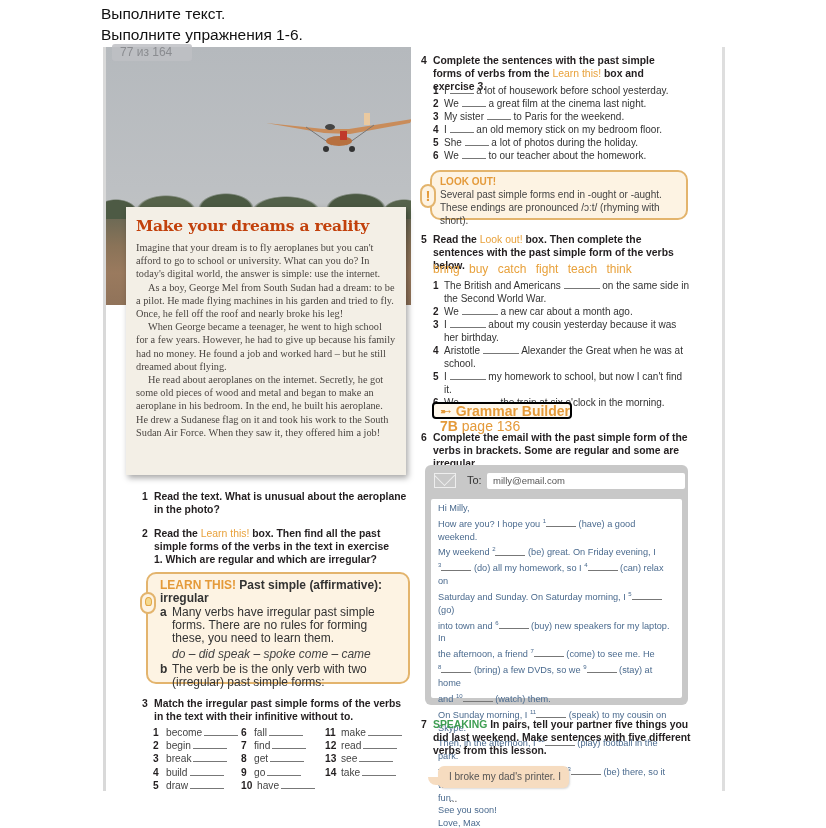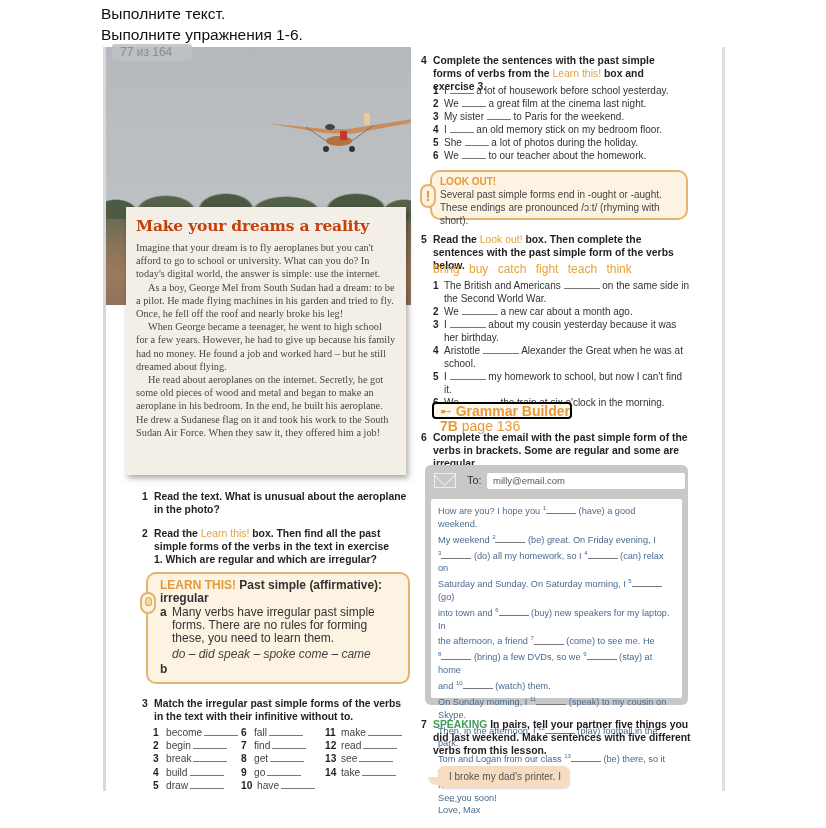--- a/index.html
+++ b/index.html
@@ -143,21 +143,21 @@
   <div class="q"><span>Read the </span><span class="hl">Learn this!</span><span> box. Then find all the past simple forms of the verbs in the text in exercise 1. Which are regular and which are irregular?</span></div>
 </div>
 
 <div class="learn">
   <div class="bulb">
       <div class="bulb-in"></div>
     </div>
   <div class="title"><span class="tag">LEARN THIS!</span> <span>Past simple (affirmative): irregular</span></div>
   <div class="item"><span class="lt">a</span><span>Many verbs have irregular past simple forms. There are no rules for forming these, you need to learn them.</span></div>
   <div class="ex-line">do – did    speak – spoke    come – came</div>
-  <div class="item"><span class="lt">b</span></div>
+  <div class="item"><span class="lt">b</span><span>The verb be is the only verb with two (irregular) past simple forms:</span></div>
 </div>
 
 <div class="ex" style="left:142px; top:697px; width:265px;">
   <span class="num">3</span>
   <div class="q">Match the irregular past simple forms of the verbs in the text with their infinitive without to.</div>
 </div>
 <div class="vgrid">
   <div class="vcol" style="left:0;">
     <div class="vrow"><b>1</b><span>become</span><span class="blank"></span></div>
     <div class="vrow"><b>2</b><span>begin</span><span class="blank"></span></div>
@@ -220,20 +220,21 @@
   <div class="q">Complete the email with the past simple form of the verbs in brackets. Some are regular and some are irregular.</div>
 </div>
 
 <div class="mail">
   <div class="to-row">
     <div class="envelope"></div>
     <span class="to-label">To:</span>
     <div class="to-input">milly@email.com</div>
   </div>
   <div class="mail-body">
+    <div>Hi Milly,</div>
     <div>How are you? I hope you <sup>1</sup><span class="mb"></span> (have) a good weekend.</div>
     <div>My weekend <sup>2</sup><span class="mb"></span> (be) great. On Friday evening, I</div>
     <div><sup>3</sup><span class="mb"></span> (do) all my homework, so I <sup>4</sup><span class="mb"></span> (can) relax on</div>
     <div>Saturday and Sunday. On Saturday morning, I <sup>5</sup><span class="mb"></span> (go)</div>
     <div>into town and <sup>6</sup><span class="mb"></span> (buy) new speakers for my laptop. In</div>
     <div>the afternoon, a friend <sup>7</sup><span class="mb"></span> (come) to see me. He</div>
     <div><sup>8</sup><span class="mb"></span> (bring) a few DVDs, so we <sup>9</sup><span class="mb"></span> (stay) at home</div>
     <div>and <sup>10</sup><span class="mb"></span> (watch) them.</div>
     <div>On Sunday morning, I <sup>11</sup><span class="mb"></span> (speak) to my cousin on Skype.</div>
     <div>Then, in the afternoon, I <sup>12</sup><span class="mb"></span> (play) football in the park.</div>

